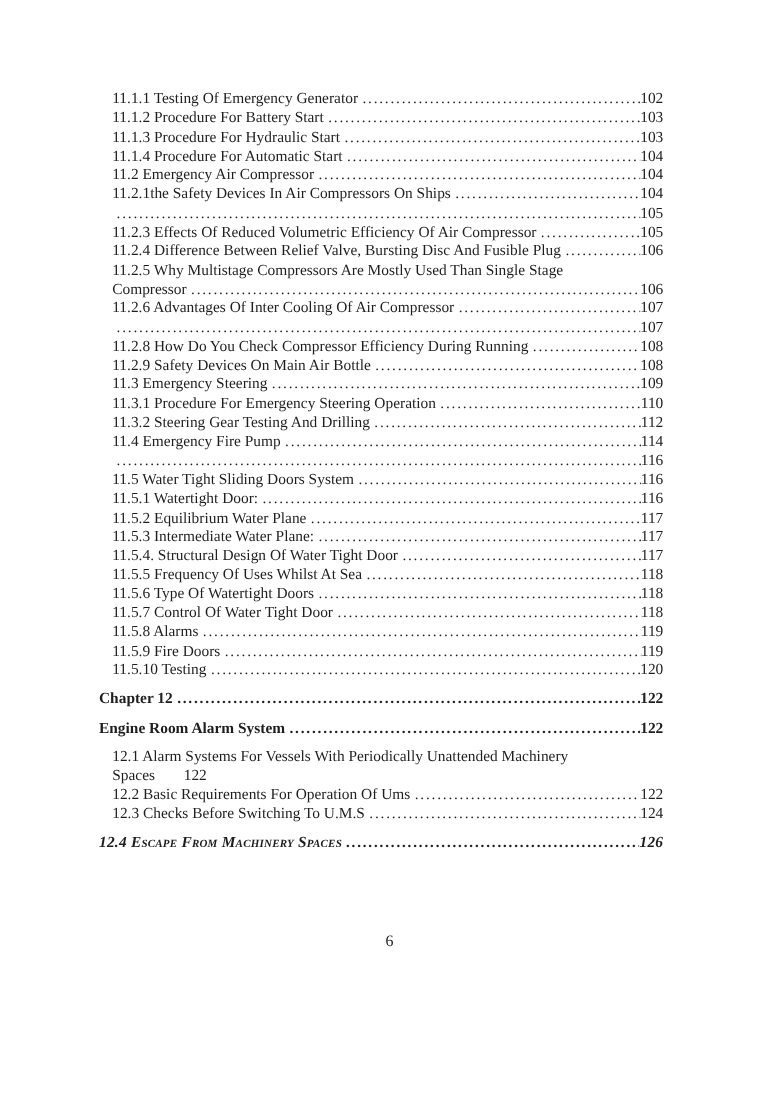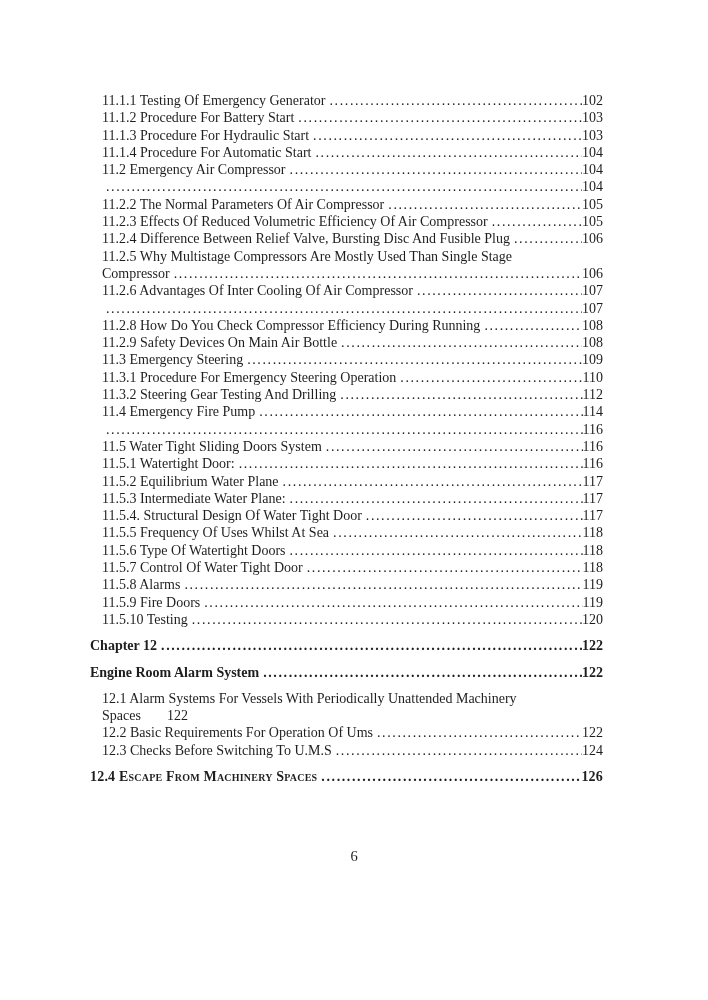--- a/index.html
+++ b/index.html
@@ -8,33 +8,33 @@
     width: 708px;
     height: 1000px;
     background: #ffffff;
     font-family: "Liberation Serif", serif;
     color: #1e1e1e;
     overflow: hidden;
   }
   .toc {
     position: absolute;
     left: 90px;
-    top: 92px;
+    top: 82px;
     width: 513px;
   }
   .row {
     display: flex;
     align-items: baseline;
     font-size: 14px;
     line-height: 17.3px;
     white-space: nowrap;
   }
   .row.item { margin-left: 12px; }
   .row.bold { font-weight: bold; }
-  .row.caps { font-weight: bold; font-variant: small-caps; letter-spacing: 0.2px; }
+  .row.caps { font-weight: bold; font-variant: small-caps; letter-spacing: 0.2px; font-style: italic; }
   .row.space { margin-top: 9px; }
   .label { flex: 0 0 auto; }
   .label.tabword { flex: 0 0 65px; }
   .dots {
     flex: 1 1 auto;
     min-width: 4px;
     overflow: hidden;
     white-space: nowrap;
     letter-spacing: 1.6px;
     padding-left: 4px;
@@ -74,25 +74,25 @@
         <span class="label">11.1.4 Procedure For Automatic Start</span>
         <span class="dots">............................................................................................................................................................................................................................</span>
         <span class="pnum">104</span>
       </div>
       <div class="row item">
         <span class="label">11.2 Emergency Air Compressor</span>
         <span class="dots">............................................................................................................................................................................................................................</span>
         <span class="pnum">104</span>
       </div>
       <div class="row item">
+        <span class="label">11.2.1the Safety Devices In Air Compressors On Ships</span>
         <span class="dots">............................................................................................................................................................................................................................</span>
         <span class="pnum">104</span>
       </div>
       <div class="row item">
-        <span class="label">11.2.2 The Normal Parameters Of Air Compressor</span>
         <span class="dots">............................................................................................................................................................................................................................</span>
         <span class="pnum">105</span>
       </div>
       <div class="row item">
         <span class="label">11.2.3 Effects Of Reduced Volumetric Efficiency Of Air Compressor</span>
         <span class="dots">............................................................................................................................................................................................................................</span>
         <span class="pnum">105</span>
       </div>
       <div class="row item">
         <span class="label">11.2.4 Difference Between Relief Valve, Bursting Disc And Fusible Plug</span>

